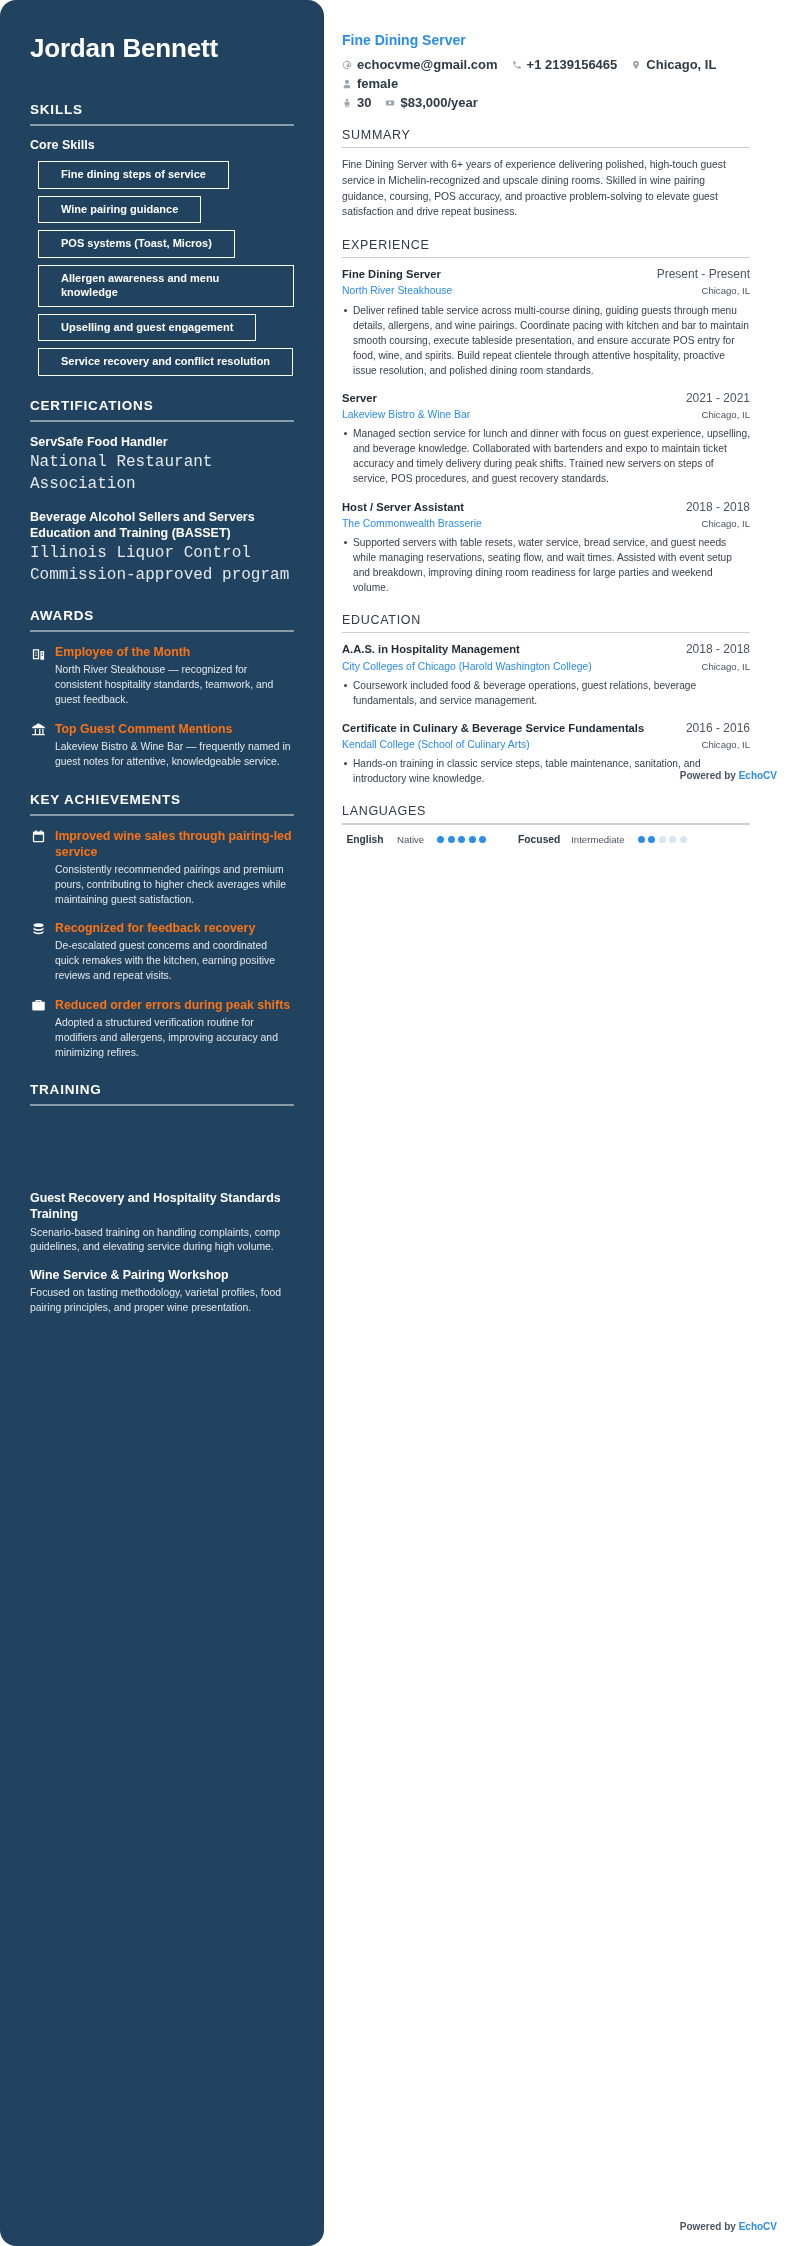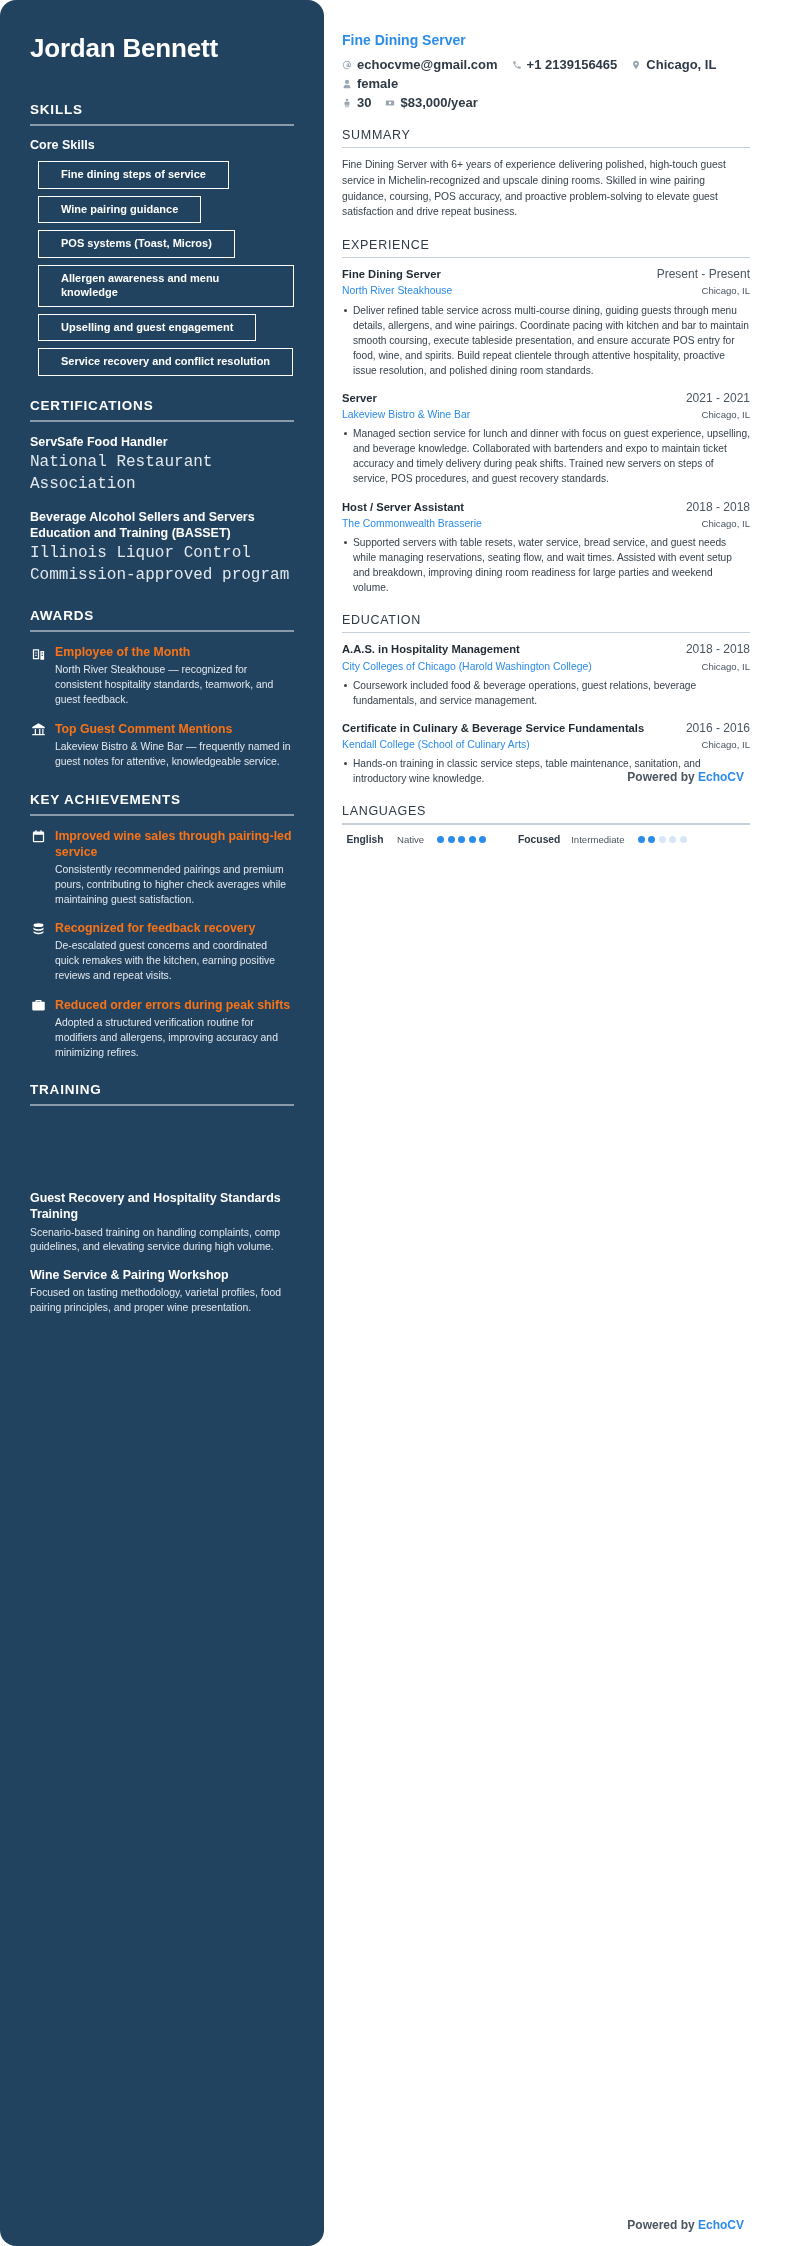--- a/index.html
+++ b/index.html
@@ -231,22 +231,22 @@
   }
   .lang-block { display: flex; align-items: center; gap: 9px; margin-right: 30px; }
   .lang-name { font-weight: bold; font-size: 10.3px; color: #2e3a45; min-width: 46px; }
   .lang-level { font-size: 9.6px; color: #4a5560; }
   .dots { display: inline-flex; gap: 3.5px; margin-left: 4px; }
   .dot { width: 7px; height: 7px; border-radius: 50%; background: #d7e6f6; }
   .dot.on { background: #2b8cea; }
 
   .powered {
     position: absolute;
-    right: 50px;
-    font-size: 12px;
+    right: 17px;
+    font-size: 10px;
     font-weight: bold;
     color: #4a5560;
   }
   .powered .brand { color: #2b8cea; }
   .powered-1 { top: 770px; }
   .powered-2 { bottom: 14px; }
 </style>
 </head>
 <body>
 

